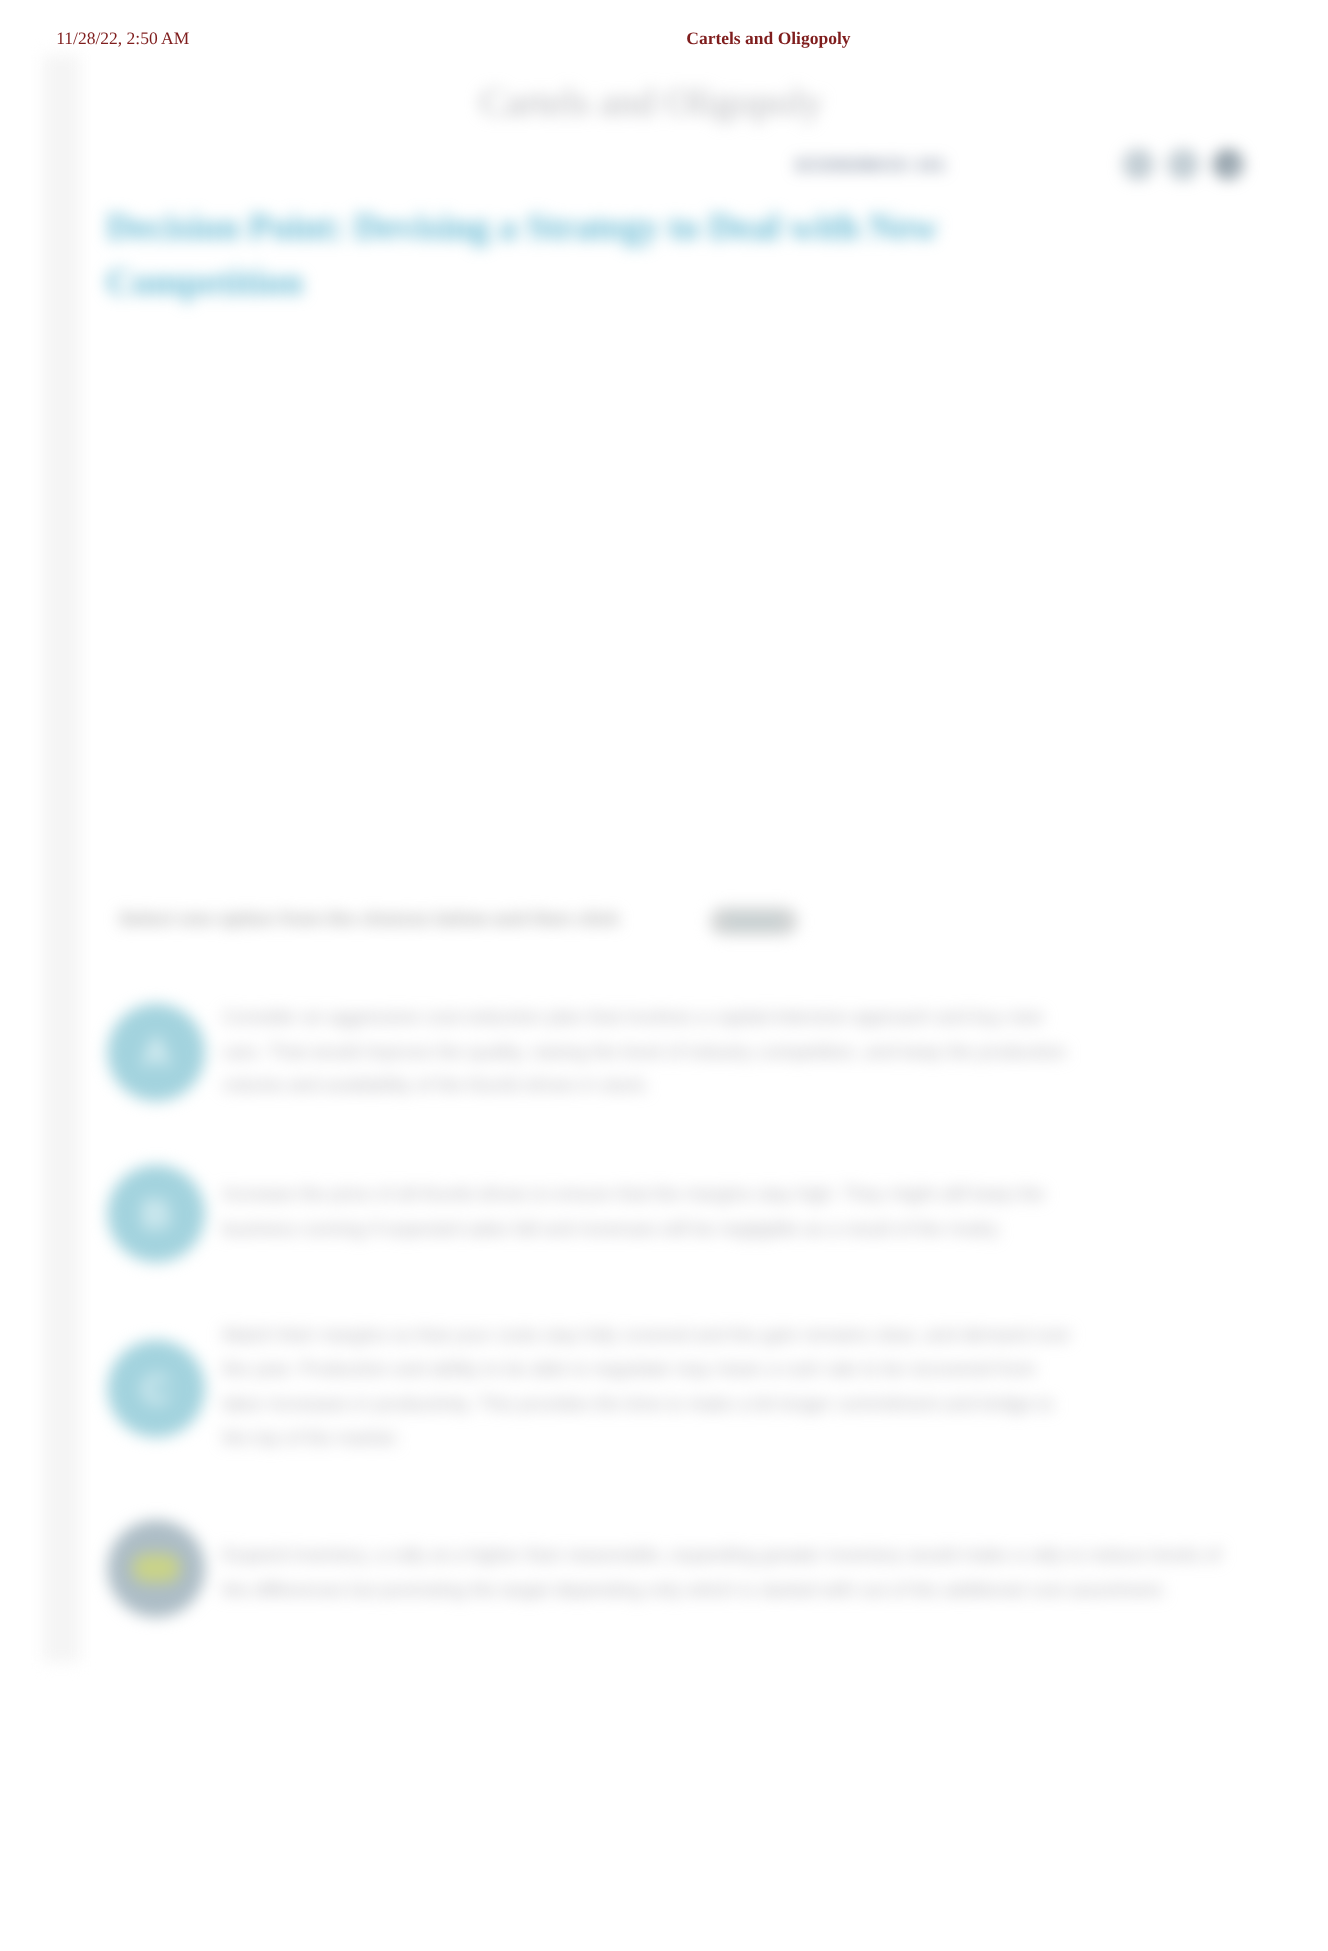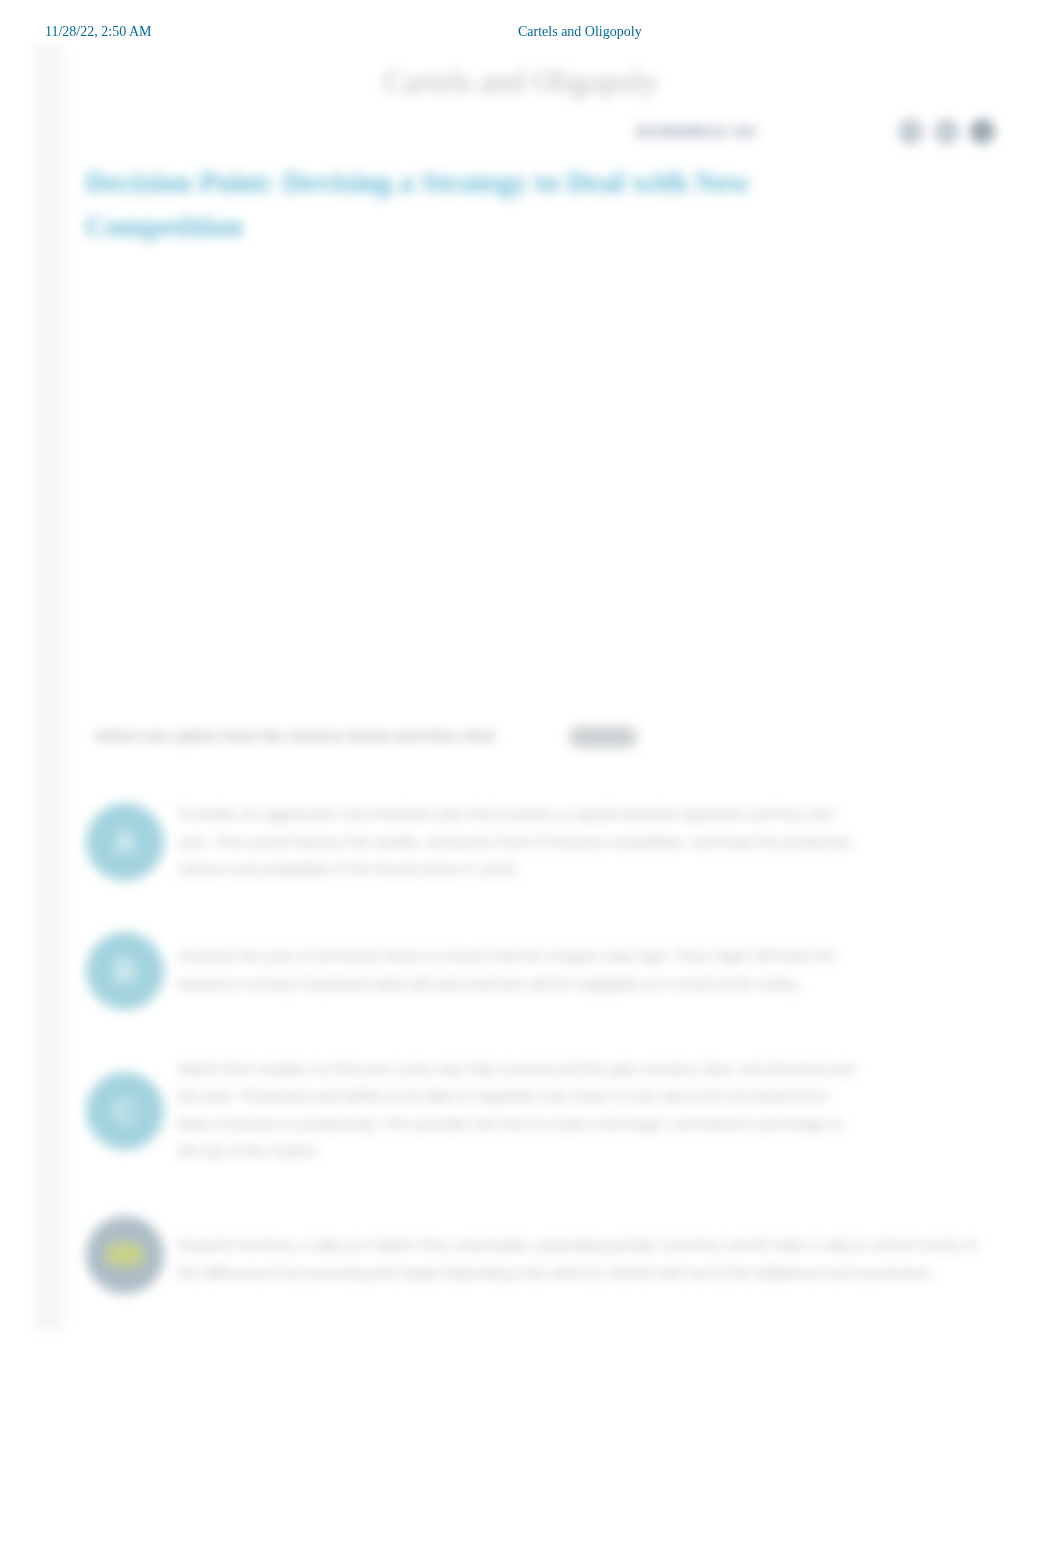--- a/index.html
+++ b/index.html
@@ -2,23 +2,23 @@
 <html><head>
 <meta charset="utf-8">
 <style>
   html,body{margin:0;padding:0;}
   body{width:1062px;height:1561px;background:#fff;overflow:hidden;
        font-family:"Liberation Sans", sans-serif;}
   .page{position:relative;width:1062px;height:1561px;background:#fff;}
 
   
   .print-header{position:absolute;top:0;left:0;width:1062px;height:52px;z-index:5;
-      font-family:"Liberation Serif", serif;font-size:14px;color:#0369a1;text-align:right;}
+      font-family:"Liberation Serif", serif;font-size:14px;color:#7f1d1d;text-align:right;}
   .ph-date{position:absolute;left:45px;top:25px;line-height:14px;white-space:nowrap;}
-  .ph-title{position:absolute;left:518px;top:25px;line-height:14px;white-space:nowrap;}
+  .ph-title{position:absolute;left:549px;top:25px;line-height:14px;white-space:nowrap;font-weight:bold;}
 
   
   .doc{position:absolute;left:0;top:0;width:1062px;height:1561px;
        filter:blur(6px);}
 
   .left-rail{position:absolute;left:34px;top:44px;width:30px;height:1286px;
       background:#f5f5f5;}
 
   .doc-title{position:absolute;left:383px;top:67px;width:276px;
       text-align:center;font-size:31px;line-height:30px;color:#b5b6ba;

